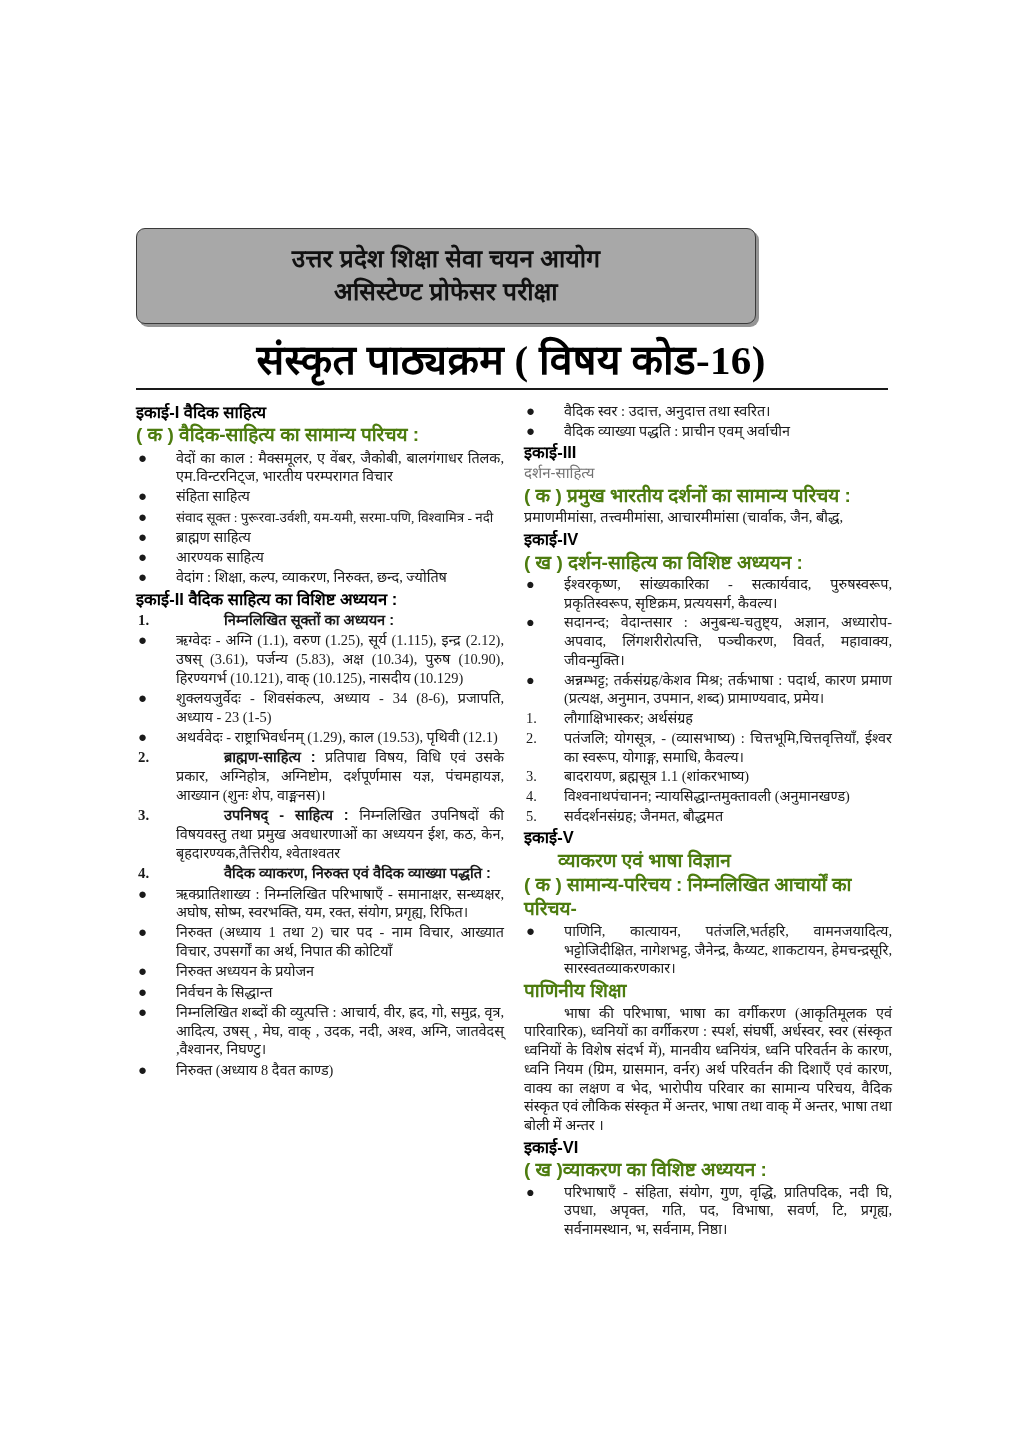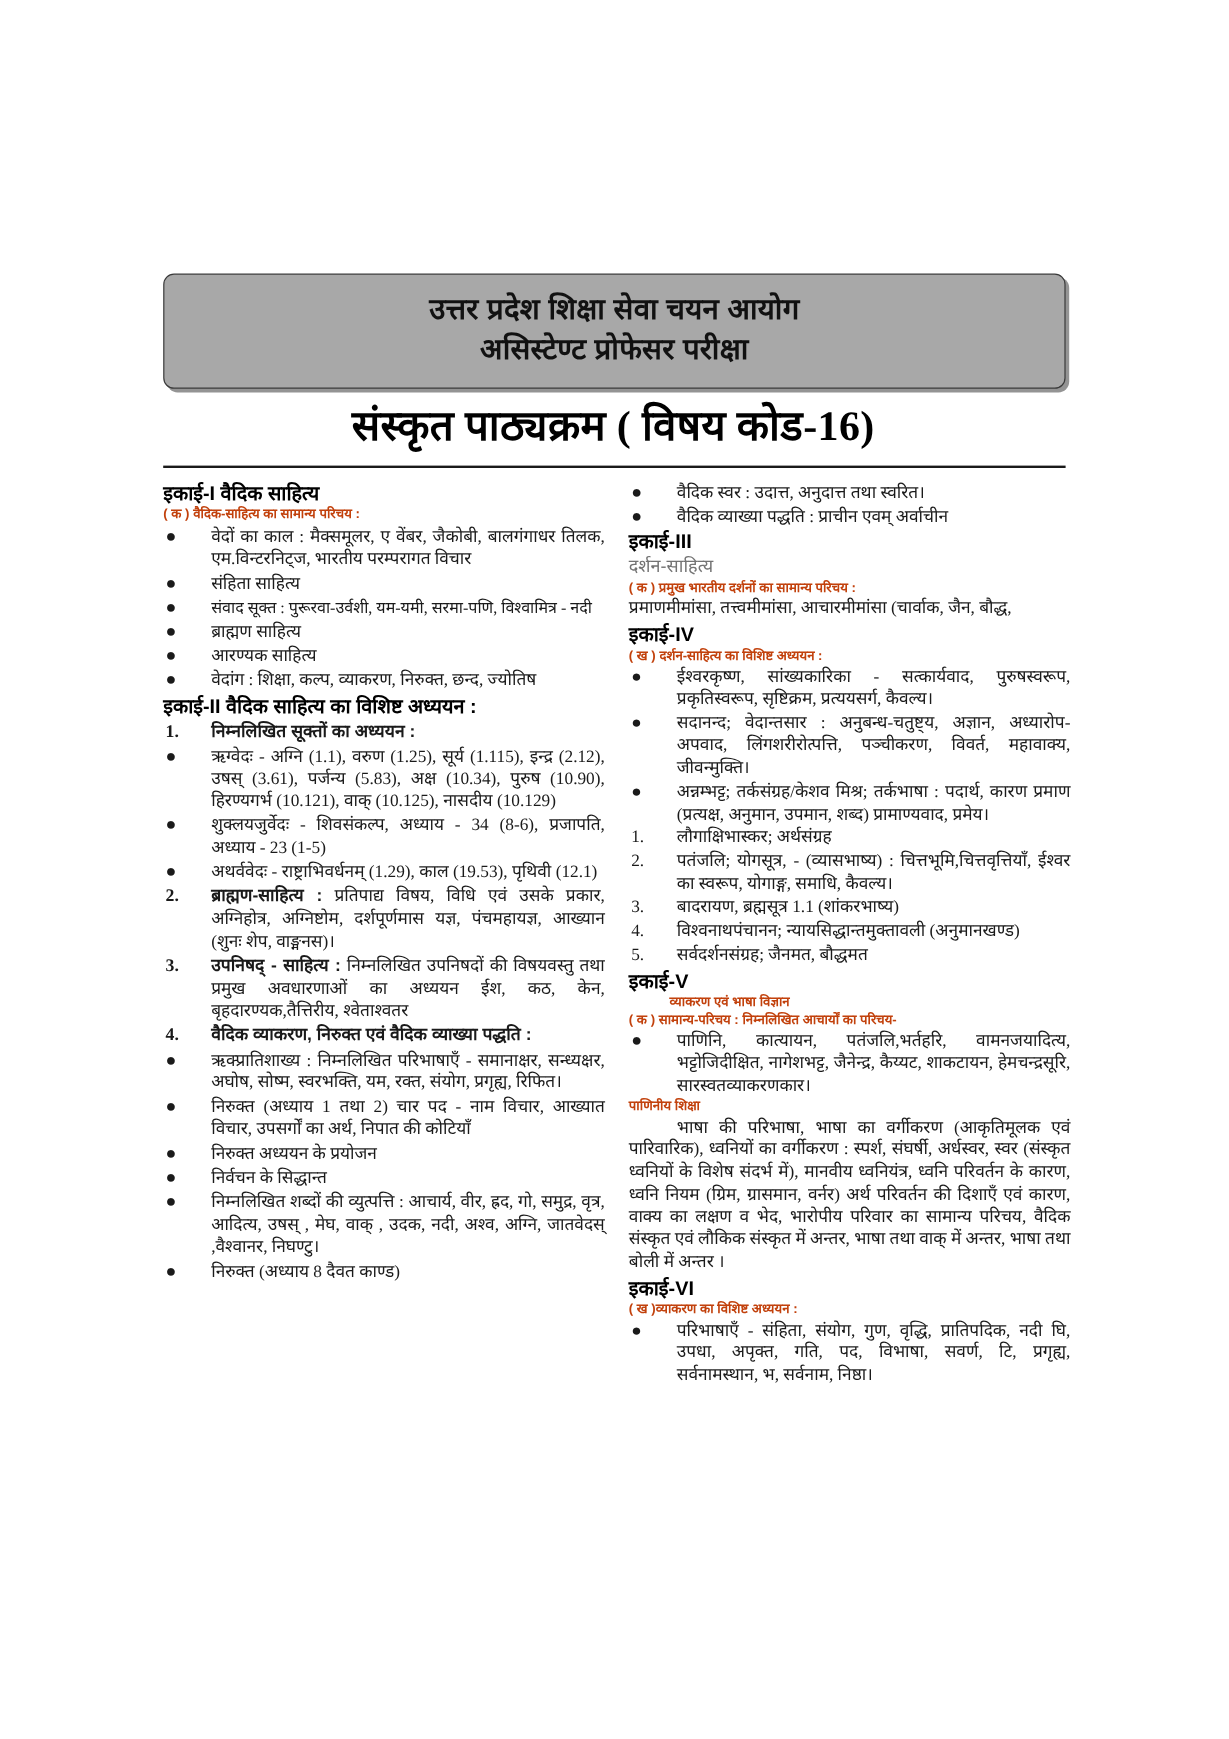--- a/index.html
+++ b/index.html
@@ -22,21 +22,21 @@
     width: 1024px;
     height: 1449px;
     box-sizing: border-box;
   }
 
   
   .banner-wrap {
     position: absolute;
     left: 136px;
     top: 228px;
-    width: 752px;
+    width: 620px;
   }
   .banner {
     box-sizing: border-box;
     width: 100%;
     background: #a8a8a8;
     border: 1.5px solid #3a3a3a;
     border-radius: 9px;
     box-shadow: 3px 3px 0 rgba(60,60,60,0.55);
     padding: 13px 10px 15px 10px;
     text-align: center;
@@ -52,21 +52,21 @@
 
   
   .doc-title {
     position: absolute;
     left: 136px;
     top: 330px;
     width: 750px;
     text-align: center;
     font-family: "Liberation Serif", "DejaVu Serif", serif;
     font-weight: bold;
-    font-size: 35px;
+    font-size: 41px;
     color: #000;
     letter-spacing: 0.3px;
   }
 
   .hr-top {
     position: absolute;
     left: 136px;
     top: 388px;
     width: 752px;
     height: 0;
@@ -93,24 +93,24 @@
     font-family: "Liberation Sans", "DejaVu Sans", sans-serif;
     font-weight: bold;
     font-size: 16.5px;
     line-height: 1.24;
     margin: 2px 0 0 0;
     color: #000;
   }
   .sub-head {
     font-family: "Liberation Sans", "DejaVu Sans", sans-serif;
     font-weight: bold;
-    font-size: 11px;
+    font-size: 19px;
     line-height: 1.24;
     margin: 1px 0 0 0;
-    color: #c2410c;
+    color: #4d7c0f;
   }
   .plain-head {
     font-family: "Liberation Sans", "DejaVu Sans", sans-serif;
     font-weight: normal;
     font-size: 15px;
     line-height: 1.26;
     margin: 1px 0 0 0;
     color: #737373;
   }
   .indent-head {
@@ -141,20 +141,21 @@
   .row .marker.num {
     font-family: "Liberation Serif", "DejaVu Serif", serif;
     font-weight: bold;
     font-size: 14.8px;
   }
   .row.nojust { text-align: left; }
   .row .lead {
     font-family: "Liberation Sans", "DejaVu Sans", sans-serif;
     font-weight: bold;
     font-size: 14.6px;
+    margin-left: 48px;
   }
 
   
   .para {
     font-size: 14.4px;
     line-height: 1.30;
     margin: 1px 0 0 0;
     text-align: justify;
     text-justify: inter-word;
   }

